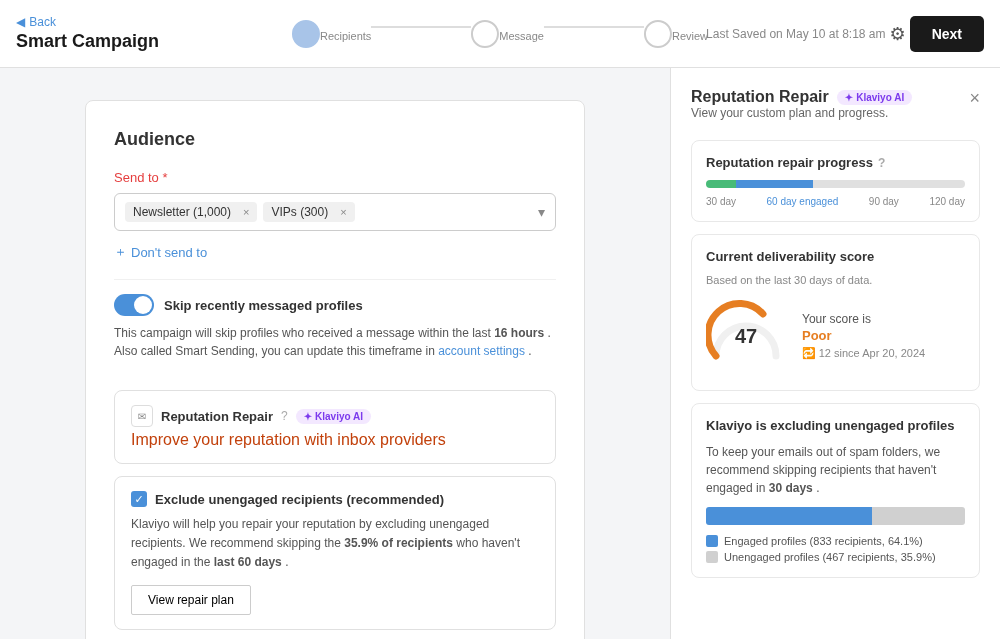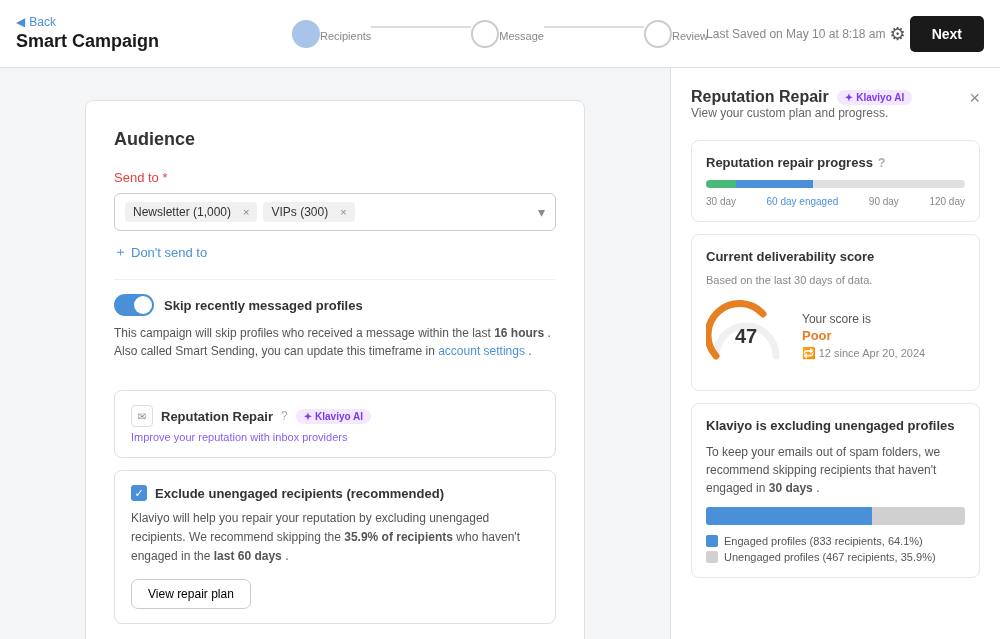--- a/index.html
+++ b/index.html
@@ -58,31 +58,31 @@
     .skip-title { font-weight: 600; font-size: 13px; }
     .skip-desc { font-size: 12px; color: #555; line-height: 1.5; margin-top: 4px; }
     .skip-desc a { color: #4a90d9; text-decoration: none; }
     .skip-desc strong { font-weight: 600; }
 
     .reputation-box { border: 1px solid #e0e0e0; border-radius: 8px; padding: 14px 16px; margin-top: 16px; }
     .rep-header { display: flex; align-items: center; gap: 8px; margin-bottom: 4px; }
     .rep-icon { width: 22px; height: 22px; border: 1px solid #ddd; border-radius: 4px; display: flex; align-items: center; justify-content: center; font-size: 10px; color: #888; }
     .rep-title { font-weight: 600; font-size: 13px; }
     .ai-badge { background: #f3e8ff; color: #7c3aed; border-radius: 10px; padding: 2px 8px; font-size: 10px; font-weight: 600; display: flex; align-items: center; gap: 3px; }
-    .rep-sub { font-size: 11px; color: #8b5cf6; }
+    .rep-sub { font-size: 16px; color: #c2410c; }
     .help-icon { color: #aaa; font-size: 12px; cursor: pointer; }
 
     .exclude-box { border: 1px solid #e0e0e0; border-radius: 8px; padding: 14px 16px; margin-top: 12px; }
     .exclude-header { display: flex; align-items: center; gap: 8px; margin-bottom: 8px; }
     .checkbox { width: 16px; height: 16px; background: #4a90d9; border-radius: 3px; display: flex; align-items: center; justify-content: center; flex-shrink: 0; cursor: pointer; }
     .checkbox-check { color: #fff; font-size: 11px; }
     .exclude-title { font-weight: 600; font-size: 13px; }
     .exclude-desc { font-size: 12px; color: #555; line-height: 1.6; }
     .exclude-desc strong { font-weight: 700; }
-    .view-plan-btn { margin-top: 12px; border: 1px solid #ccc; background: #fff; padding: 7px 16px; border-radius: 7px; font-size: 12px; cursor: pointer; }
+    .view-plan-btn { margin-top: 12px; border: 1px solid #ccc; background: #fff; padding: 7px 16px; border-radius: 2px; font-size: 12px; cursor: pointer; }
 
     
     .right-panel { width: 330px; background: #fff; border-left: 1px solid #e0e0e0; padding: 20px; overflow-y: auto; flex-shrink: 0; }
     .panel-header { display: flex; justify-content: space-between; align-items: flex-start; margin-bottom: 4px; }
     .panel-title-row { display: flex; align-items: center; gap: 8px; }
     .panel-title { font-size: 16px; font-weight: 700; }
     .close-btn { background: none; border: none; font-size: 18px; cursor: pointer; color: #888; }
     .panel-subtitle { font-size: 12px; color: #666; margin-bottom: 16px; }
 
     

